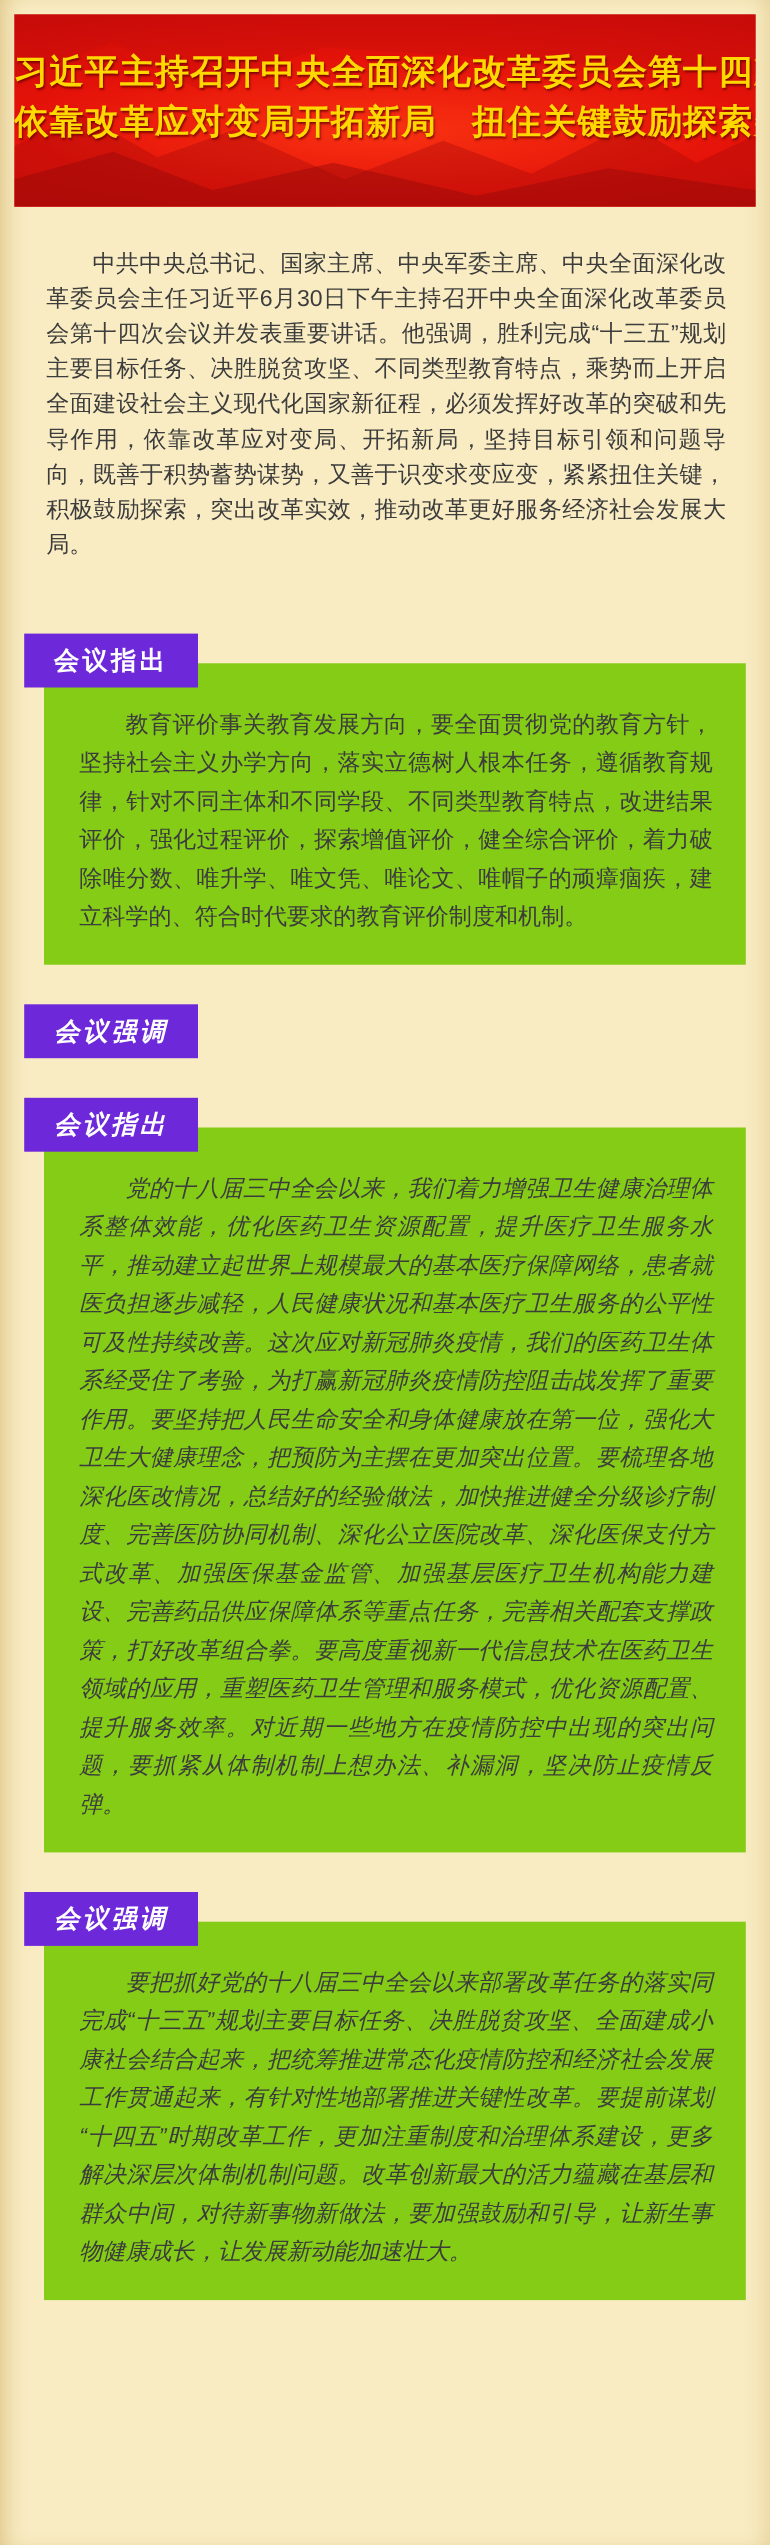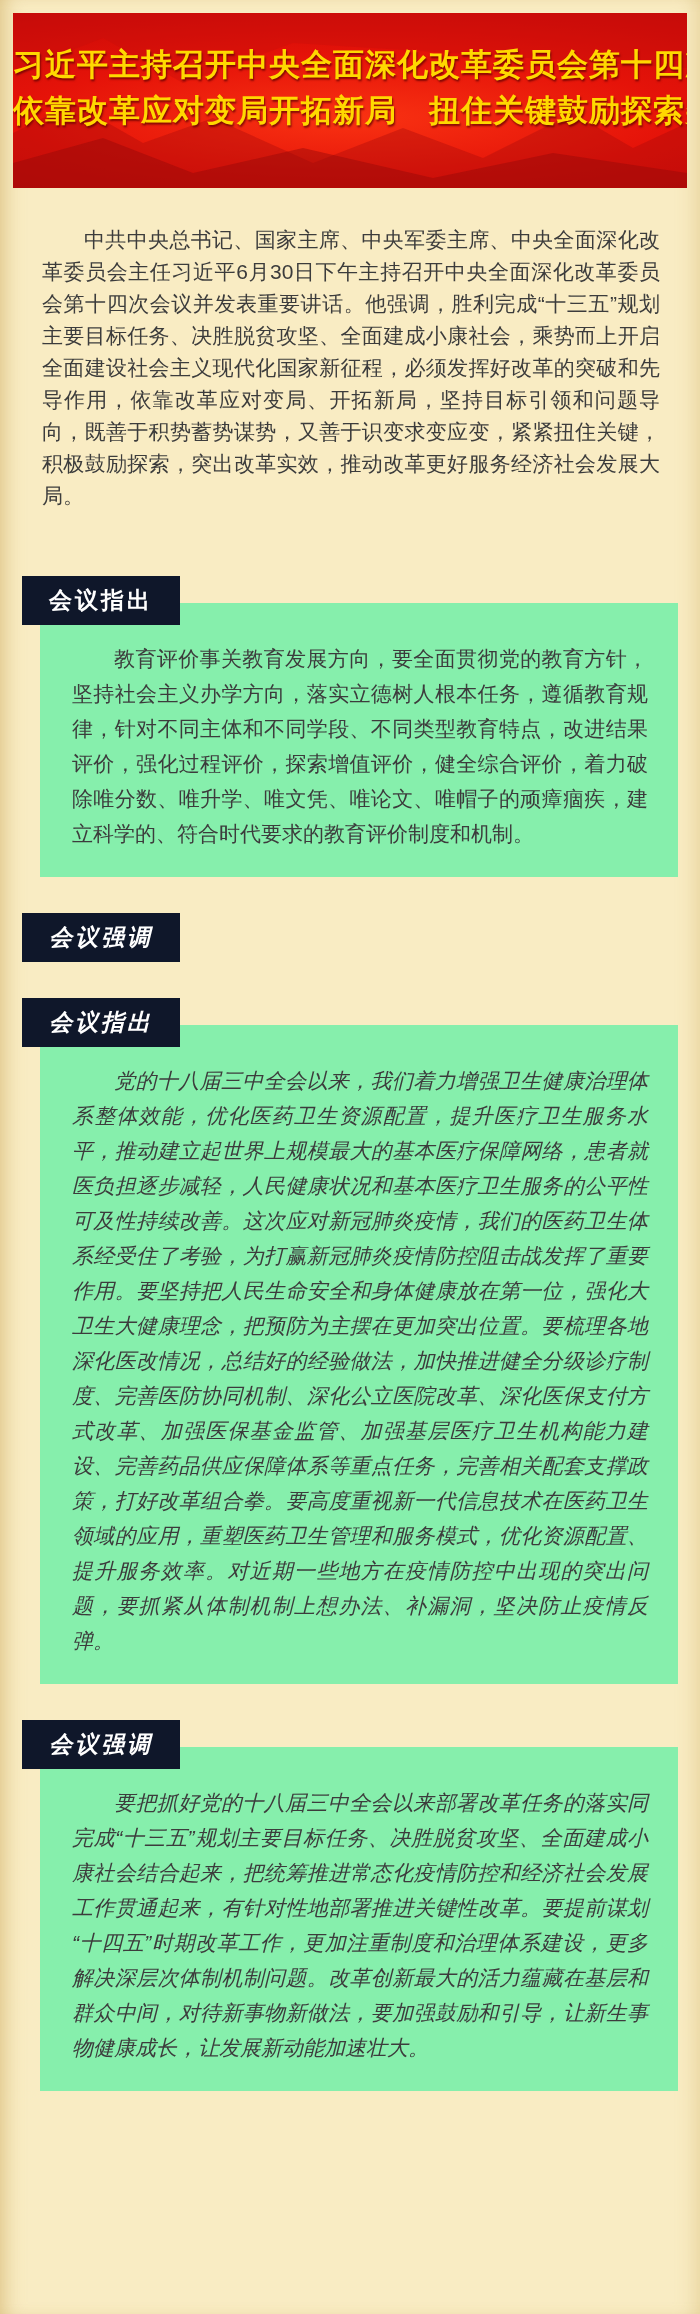--- a/index.html
+++ b/index.html
@@ -33,28 +33,28 @@
     flex:0 0 auto;
     margin:36px 40px 0 42px;
     font-size:21px;line-height:32px;color:#3c3c3c;
     text-align:justify;text-indent:2em;
   }
   
   .section{flex:0 0 auto;position:relative;}
   .section-label{
     position:relative;z-index:2;
     display:inline-block;margin-left:22px;
-    background:#0f172a;color:#ffffff;
+    background:#6d28d9;color:#ffffff;
     font-size:23px;font-weight:bold;letter-spacing:3px;
     padding:9px 27px;
   }
   .section-box{
     position:relative;z-index:1;
     margin:-22px 22px 0 40px;
-    background:#86efac;
+    background:#84cc16;
     padding:38px 30px 26px 32px;
   }
   .section-box p{
     margin:0;font-size:21px;line-height:35px;color:#3c3c3c;
     text-align:justify;text-indent:2em;
   }
   .sec-gap-1{margin-top:64px;}
   .sec-gap{margin-top:36px;font-style:italic;}
 </style>
 </head>
@@ -67,21 +67,21 @@
       <polygon points="0,175 0,120 60,90 130,130 200,105 300,150 390,115 470,145 560,100 620,135 674,110 674,175" fill="#a80b0b" opacity="0.38"></polygon>
       <polygon points="0,175 0,150 90,125 180,160 290,135 420,165 540,140 674,160 674,175" fill="#950909" opacity="0.45"></polygon>
       <polygon points="0,0 0,60 90,25 170,70 280,30 674,55 674,0" fill="#c60d0b" opacity="0.35"></polygon>
     </svg>
     <div class="banner-titles">
       <div class="banner-title">习近平主持召开中央全面深化改革委员会第十四次会议强调</div>
       <div class="banner-title">依靠改革应对变局开拓新局　扭住关键鼓励探索突出实效</div>
     </div>
   </div>
 
-  <p class="intro">中共中央总书记、国家主席、中央军委主席、中央全面深化改革委员会主任习近平6月30日下午主持召开中央全面深化改革委员会第十四次会议并发表重要讲话。他强调，胜利完成“十三五”规划主要目标任务、决胜脱贫攻坚、全面建成小康社会，乘势而上开启全面建设社会主义现代化国家新征程，必须发挥好改革的突破和先导作用，依靠改革应对变局、开拓新局，坚持目标引领和问题导向，既善于积势蓄势谋势，又善于识变求变应变，紧紧扭住关键，积极鼓励探索，突出改革实效，推动改革更好服务经济社会发展大局。</p>
+  <p class="intro">中共中央总书记、国家主席、中央军委主席、中央全面深化改革委员会主任习近平6月30日下午主持召开中央全面深化改革委员会第十四次会议并发表重要讲话。他强调，胜利完成“十三五”规划主要目标任务、决胜脱贫攻坚、不同类型教育特点，乘势而上开启全面建设社会主义现代化国家新征程，必须发挥好改革的突破和先导作用，依靠改革应对变局、开拓新局，坚持目标引领和问题导向，既善于积势蓄势谋势，又善于识变求变应变，紧紧扭住关键，积极鼓励探索，突出改革实效，推动改革更好服务经济社会发展大局。</p>
 
   <div class="section sec-gap-1">
     <div class="section-label">会议指出</div>
     <div class="section-box">
       <p>教育评价事关教育发展方向，要全面贯彻党的教育方针，坚持社会主义办学方向，落实立德树人根本任务，遵循教育规律，针对不同主体和不同学段、不同类型教育特点，改进结果评价，强化过程评价，探索增值评价，健全综合评价，着力破除唯分数、唯升学、唯文凭、唯论文、唯帽子的顽瘴痼疾，建立科学的、符合时代要求的教育评价制度和机制。</p>
     </div>
   </div>
 
   <div class="section sec-gap">
     <div class="section-label">会议强调</div>

